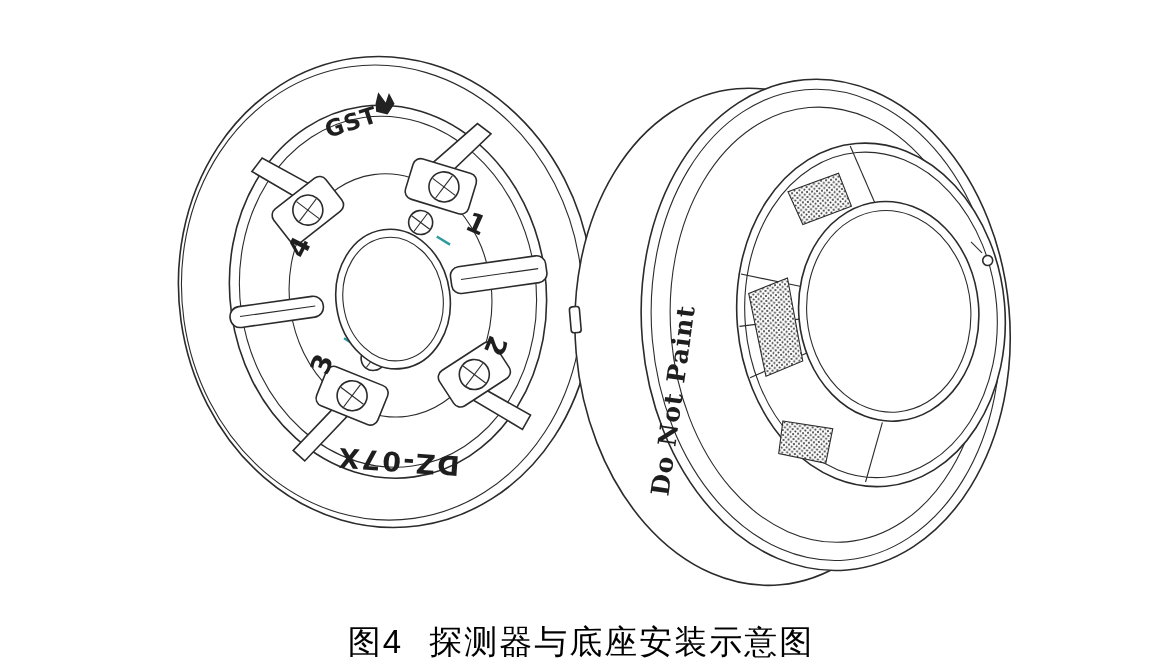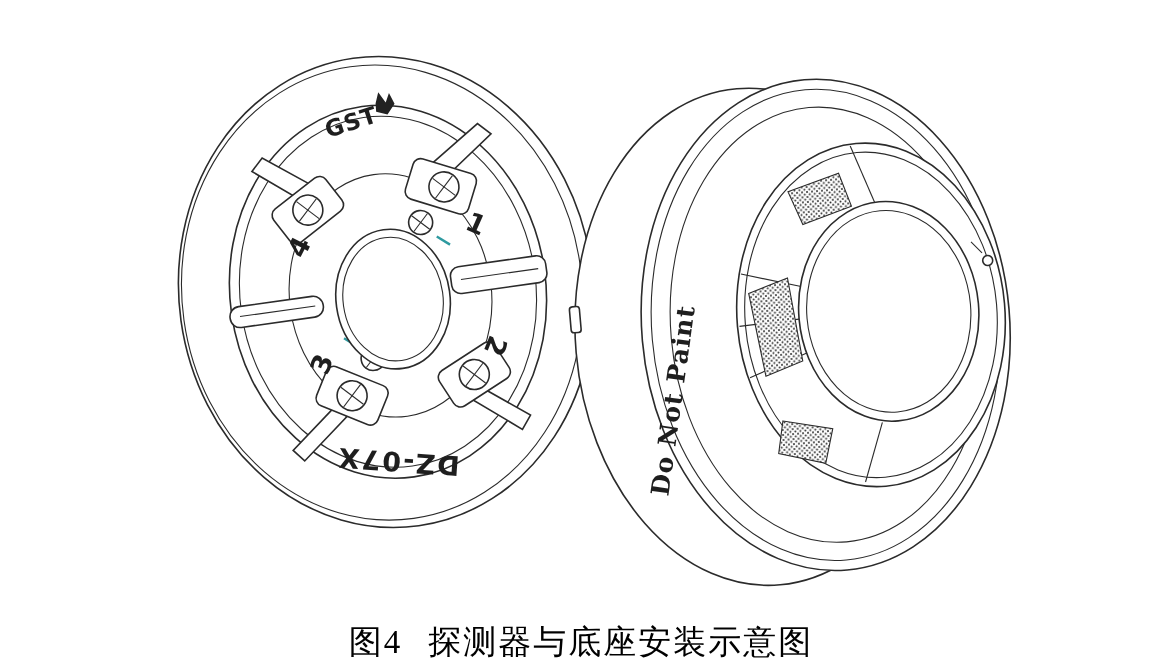--- a/index.html
+++ b/index.html
@@ -47,21 +47,21 @@
     font-size: 25px;
     letter-spacing: 1px;
     fill: #1e1e1e;
   }
   .caption {
     position: absolute;
     left: 0;
     right: 0;
     top: 620px;
     text-align: center;
-    font-family: Liberation Serif, serif;
+    font-family: Liberation Sans, sans-serif;
     font-size: 33px;
     color: #000000;
     letter-spacing: 2px;
   }
   .caption .gap { display: inline-block; width: 26px; }
 </style>
 </head>
 <body>
 
 <div class="page">

